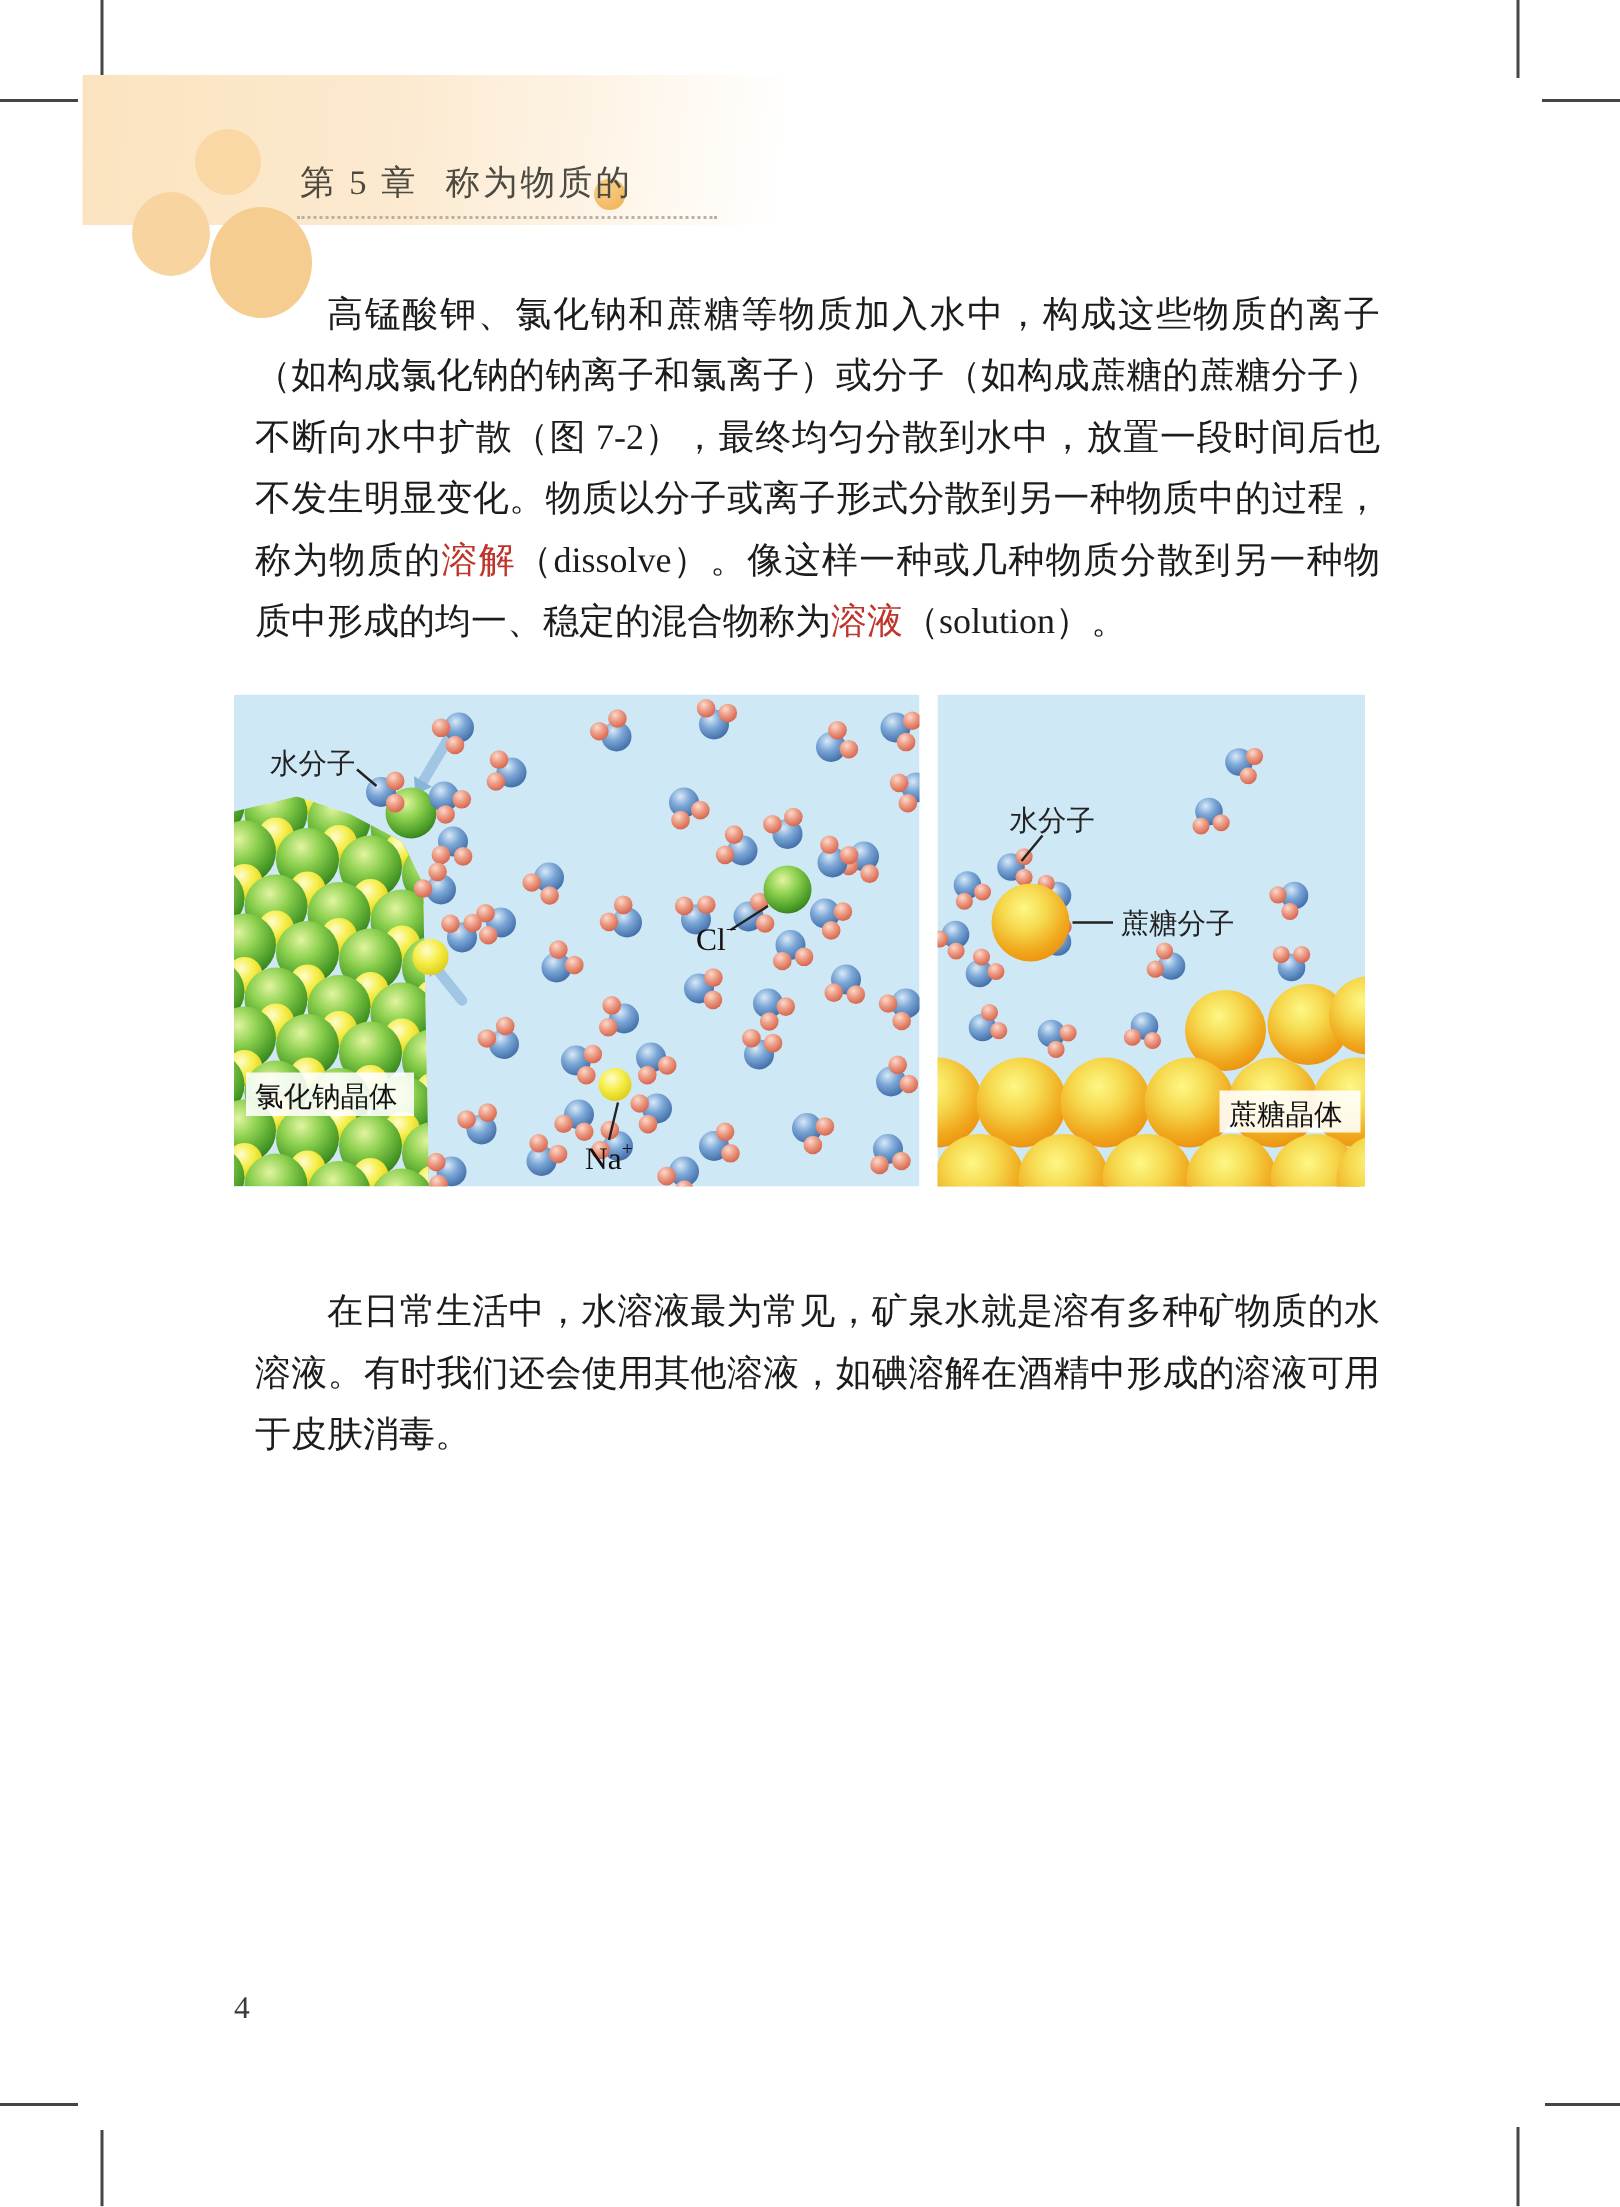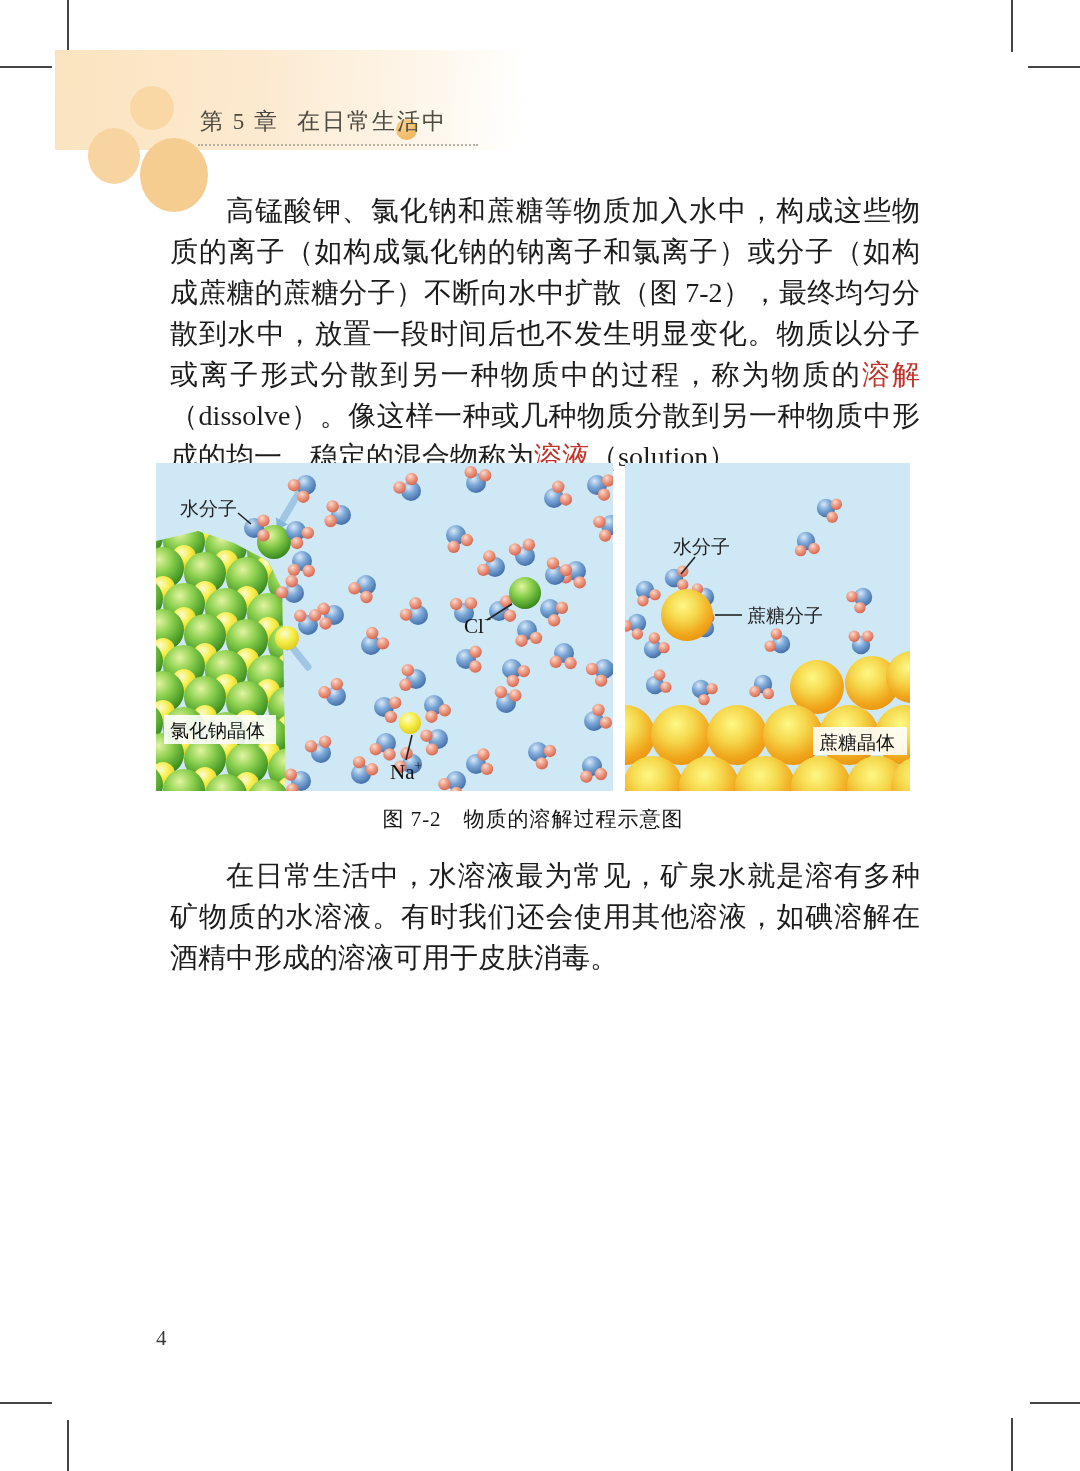--- a/index.html
+++ b/index.html
@@ -17,21 +17,21 @@
            letter-spacing:2px;white-space:nowrap;}
   .chapter .gap{display:inline-block;width:18px;}
   .dotline{position:absolute;left:198px;top:144px;width:280px;height:0;
            border-top:2px dotted #b9b2a4;}
   .band-dot{position:absolute;left:396px;top:119px;width:21px;height:21px;border-radius:50%;
             background:radial-gradient(circle at 35% 30%,#f8d18a,#efae52);}
   
   .textblock{position:absolute;left:170px;width:750px;}
   .tb1{top:190px;}
   .tb2{top:855px;}
-  .para{font-size:28px;line-height:41px;text-align:justify;text-justify:inter-ideograph;
+  .para{font-size:24px;line-height:41px;text-align:justify;text-justify:inter-ideograph;
         color:#1c1c1c;text-indent:2em;margin:0;}
   .red{color:var(--term-red,#bf352b);}
   
   .figure{position:absolute;left:156px;top:463px;width:615px;height:380px;}
   .panel{position:absolute;top:0;}
   .caption{position:absolute;left:0;top:342px;width:754px;text-align:center;
            font-size:21px;color:#151515;letter-spacing:1px;}
   .pagenum{position:absolute;left:156px;top:1326px;font-size:21px;color:#3a3a3a;}
   svg text{font-family:"Liberation Serif","DejaVu Serif",serif;}
 </style>
@@ -48,21 +48,21 @@
   <div class="crop" style="left:67px;top:1420px;width:2px;height:51px;"></div>
   <div class="crop" style="left:1030px;top:1402px;width:50px;height:2px;"></div>
   <div class="crop" style="left:1011px;top:1418px;width:2px;height:53px;"></div>
 
   <div class="band"></div>
   <div class="petal petal1"></div>
   <div class="petal petal2"></div>
   <div class="petal petal3"></div>
   <div class="band-dot"></div>
   <div class="chapter">
-    <span>第 5 章</span><span class="gap"></span><span>在日常生活中</span>
+    <span>第 5 章</span><span class="gap"></span><span>称为物质的</span>
   </div>
   <div class="dotline"></div>
 
   <div class="textblock tb1">
       <p class="para"><span>高锰酸钾、氯化钠和蔗糖等物质加入水中，构成这些物质的离子（如构成氯化钠的钠离子和氯离子）或分子（如构成蔗糖的蔗糖分子）不断向水中扩散（图 7-2），最终均匀分散到水中，放置一段时间后也不发生明显变化。物质以分子或离子形式分散到另一种物质中的过程，称为物质的</span><span class="red">溶解</span><span>（dissolve）。像这样一种或几种物质分散到另一种物质中形成的均一、稳定的混合物称为</span><span class="red">溶液</span><span>（solution）。</span></p>
     </div>
 
   <div class="figure">
 
     <svg width="0" height="0" style="position:absolute" aria-hidden="true">
@@ -550,21 +550,20 @@
       <g>
         <line x1="90" y1="152" x2="117" y2="152" stroke="#222" stroke-width="1.6"></line>
         <text x="122" y="159" font-size="19" fill="#222">蔗糖分子</text>
       </g>
       <g>
         <rect x="188" y="264" width="94" height="28" fill="#ffffff" opacity="0.88"></rect>
         <text x="194" y="286" font-size="19" fill="#111">蔗糖晶体</text>
       </g>
     </svg>
 
-    <div class="caption">图 7-2　物质的溶解过程示意图</div>
   </div>
 
   <div class="textblock tb2">
       <p class="para"><span>在日常生活中，水溶液最为常见，矿泉水就是溶有多种矿物质的水溶液。有时我们还会使用其他溶液，如碘溶解在酒精中形成的溶液可用于皮肤消毒。</span></p>
     </div>
 
   <div class="pagenum">4</div>
 </div>
 
 </body></html>

